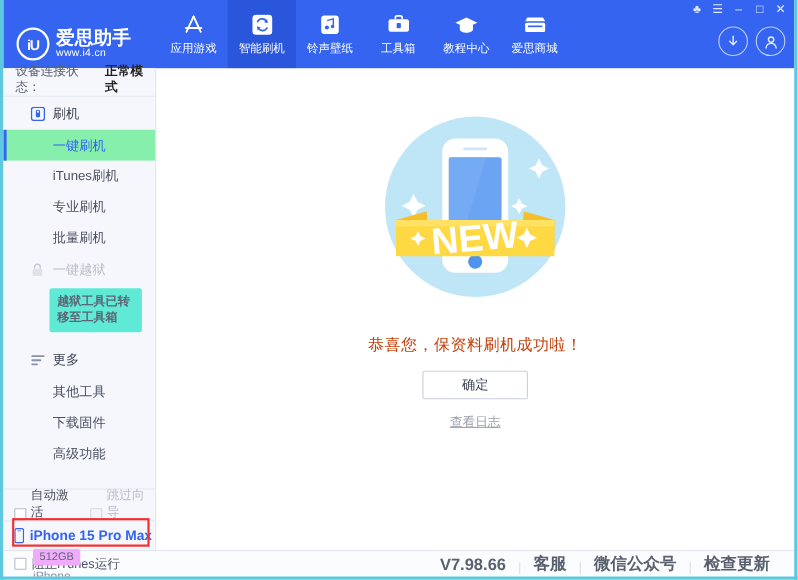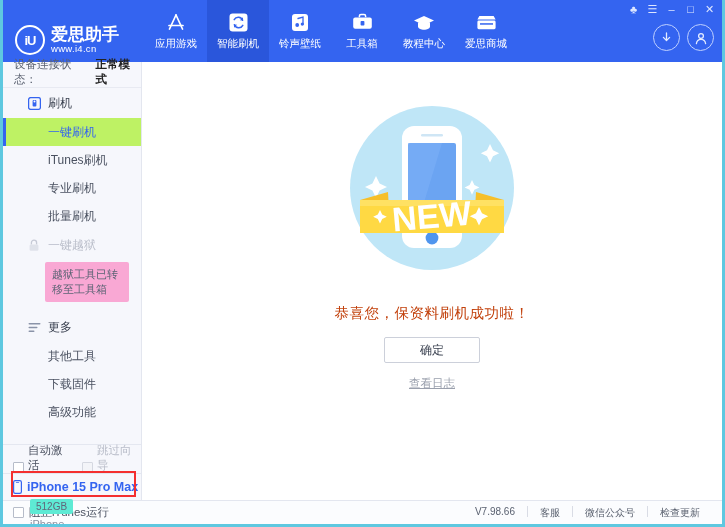--- a/index.html
+++ b/index.html
@@ -185,40 +185,41 @@
     display: flex;
     align-items: center;
     padding-left: 45px;
     font-size: 12px;
     color: #4a5160;
     cursor: pointer;
     position: relative;
     box-sizing: border-box;
   }
   .sb-item.active {
-    background: #bef264;
+    background: #86efac;
     color: #3464f0;
   }
   .sb-item.active::before {
     content: "";
     position: absolute;
     left: 0; top: 0; bottom: 0;
     width: 3px;
     background: #3464f0;
   }
   .tooltip-box {
     margin: 2px 8px 4px 42px;
-    background: #f9a8d4;
+    background: #5eead4;
     color: #5d6475;
     font-size: 11px;
     line-height: 15px;
     padding: 5px 7px;
     border-radius: 2px;
     width: 84px;
     box-sizing: border-box;
+    font-weight: bold;
   }
 
   .sb-sep {
     height: 1px;
     background: #e4e7f0;
     margin: 8px 0 0 0;
   }
   .chk-row {
     height: 26px;
     display: flex;
@@ -263,21 +264,21 @@
     display: flex;
     align-items: center;
     color: #3464f0;
     font-weight: bold;
     font-size: 12.5px;
   }
   .dev-title .dico { margin-right: 5px; display:flex; }
   .dev-cap {
     display: inline-block;
     margin: 5px 0 0 17px;
-    background: #5eead4;
+    background: #f0abfc;
     color: #60667a;
     font-size: 10px;
     padding: 2px 6px;
     border-radius: 2px;
   }
   .dev-type {
     margin: 4px 0 0 17px;
     font-size: 11px;
     color: #8b90a0;
   }
@@ -324,21 +325,21 @@
     height: 24px;
     background: #fbfcfe;
     border-top: 1px solid #e3e6ef;
     display: flex;
     align-items: center;
     justify-content: space-between;
     padding: 0 10px 0 10px;
     box-sizing: border-box;
   }
   .sb-left { display: flex; align-items: center; gap: 5px; font-size: 11.5px; color: #4a5160; cursor: pointer;}
-  .sb-right { display: flex; align-items: flex-start; font-size: 10px; color: #585f6d; }
+  .sb-right { display: flex; align-items: flex-end; font-size: 15px; color: #585f6d; font-weight: bold; }
   .sb-right .cell { padding: 0 12px; cursor: pointer; }
   .sb-right .cell.ver { cursor: default; color: #5a6170; }
   .sb-right .vsep { width: 1px; height: 11px; background: #d9dce5; }
 </style>
 </head>
 <body>
 
 <div id="app">
 
   <div class="header">

